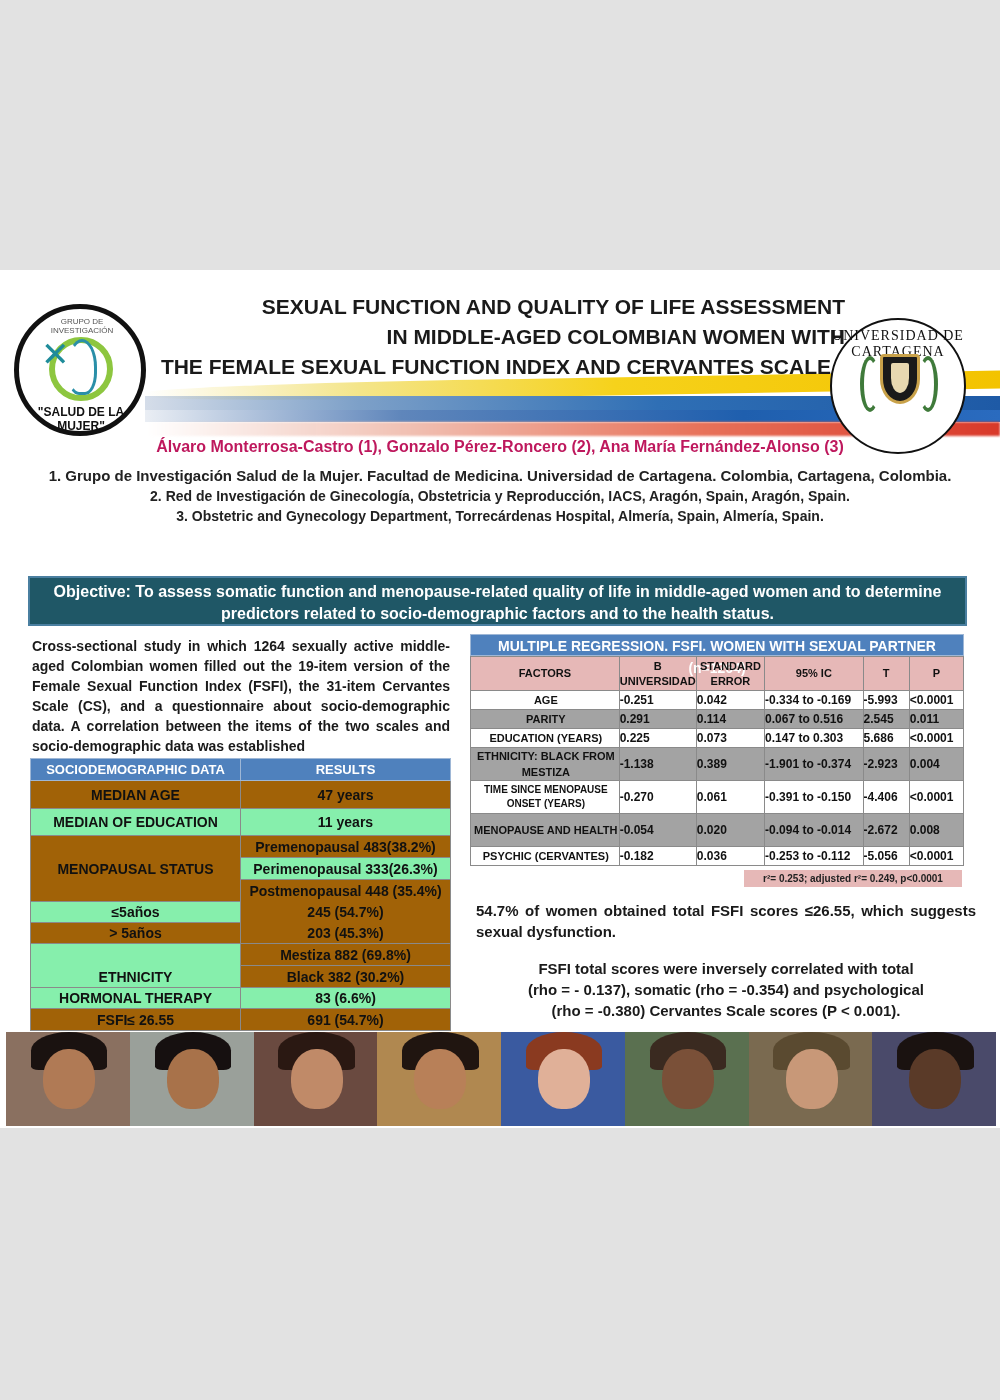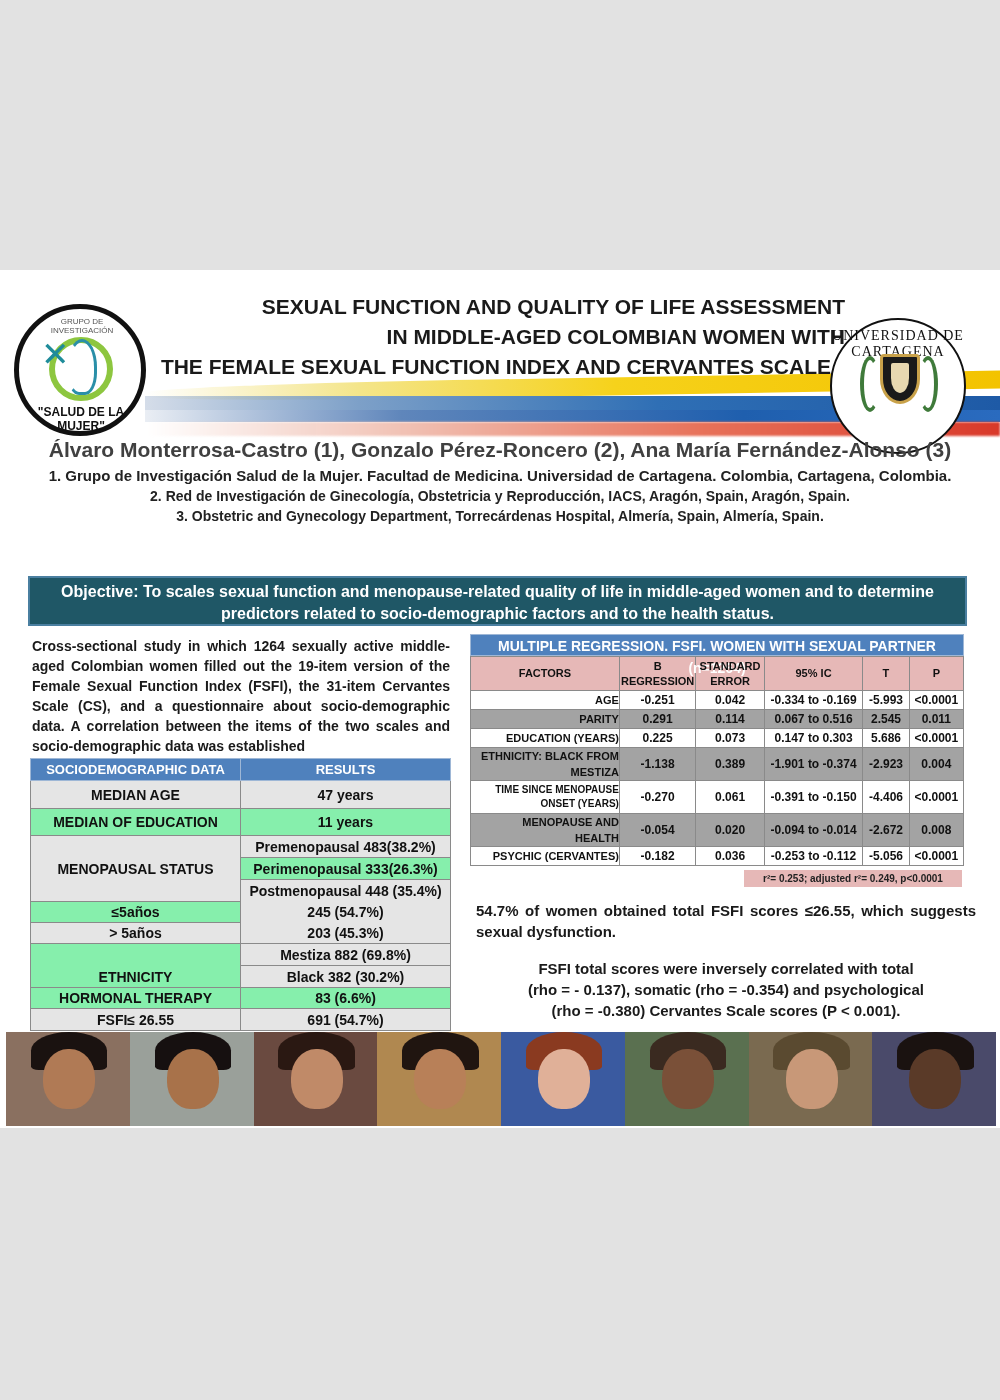--- a/index.html
+++ b/index.html
@@ -26,43 +26,43 @@
   .logo-right .arc { position: absolute; left: 0; top: 8px; width: 100%; text-align: center; font-family: "Liberation Serif", serif; font-size: 14px; color: #111; letter-spacing: 1px; }
   .logo-right .shield { position: absolute; left: 48px; top: 34px; width: 40px; height: 50px; background: #1a1a1a; border: 3px solid #c9a24a; border-radius: 4px 4px 50% 50%; }
   .logo-right .shield-inner { position: absolute; left: 8px; top: 6px; width: 18px; height: 30px; background: #e8d8b0; border-radius: 2px 2px 50% 50%; }
   .logo-right .laurel-l, .logo-right .laurel-r { position: absolute; top: 36px; width: 20px; height: 56px; border: 4px solid #3f7a3a; border-radius: 50%; }
   .logo-right .laurel-l { left: 28px; border-right-color: transparent; }
   .logo-right .laurel-r { left: 86px; border-left-color: transparent; }
 
   .title { position: absolute; left: 145px; top: 22px; width: 700px; text-align: right; font-weight: bold; font-size: 21px; line-height: 30px; color: #1a1a1a; }
   .title .l3 { margin-left: -30px; }
 
-  .authors { position: absolute; left: 0; top: 168px; width: 1000px; text-align: center; font-size: 21px; font-weight: bold; color: #404040; font-family: "Liberation Sans Narrow", "Liberation Sans", sans-serif; }
+  .authors { position: absolute; left: 0; top: 168px; width: 1000px; text-align: center; font-size: 16px; font-weight: bold; color: #be185d; font-family: "Liberation Sans Narrow", "Liberation Sans", sans-serif; }
   .affil { position: absolute; left: 0; top: 196px; width: 1000px; text-align: center; font-size: 14px; font-weight: bold; line-height: 20px; color: #222; }
   .affil div:first-child { font-size: 15px; }
 
   .objective { position: absolute; left: 28px; top: 306px; width: 939px; height: 50px; background: #1f5766; border: 2px solid #4a7fa0; color: #fff; font-weight: bold; font-size: 16px; line-height: 22px; text-align: center; padding-top: 3px; }
 
   .intro { position: absolute; left: 32px; top: 366px; width: 418px; font-size: 14px; font-weight: bold; line-height: 20px; text-align: justify; color: #1a1a1a; }
 
   
   table { border-collapse: collapse; }
   .socio { position: absolute; left: 30px; top: 488px; width: 421px; font-size: 14px; font-weight: bold; }
   .socio th { background: #4f81bd; color: #fff; font-size: 13px; height: 22px; border: 1px solid #9eb7d6; font-weight: bold; }
   .socio td { border: 1px solid #8a8a8a; text-align: center; color: #111; padding: 0 4px; }
   .socio td.lab { width: 210px; }
-  .socio .g { background: #e5e5e5; margin-left: 18px; }
+  .socio .g { background: #a16207; margin-left: 18px; }
   .socio .w { background: #86efac; }
 
   
   .reg { position: absolute; left: 470px; top: 364px; width: 494px; font-size: 12px; font-weight: bold; }
   .reg caption { background: #4f81bd; color: #fff; font-size: 14px; height: 22px; line-height: 22px; text-align: center; border: 1px solid #9eb7d6; }
   .reg th { background: #e6b8b7; border: 1px solid #8a8a8a; font-size: 11px; line-height: 15px; height: 34px; }
-  .reg td { border: 1px solid #8a8a8a; text-align: center; height: 19px; }
-  .reg td.fac { text-align: right; padding-left: 10px; font-size: 11px; line-height: 16px; }
+  .reg td { border: 1px solid #8a8a8a; height: 19px; }
+  .reg td.fac { text-align: center; padding-left: 2px; font-size: 11px; line-height: 16px; }
   .reg tr.p td { background: #a3a3a3; }
   .reg tr.w td { background: #ffffff; }
   .reg tr.tall td { height: 33px; }
   .r2 { position: absolute; left: 744px; top: 600px; width: 218px; height: 17px; background: #e6b8b7; font-size: 10px; font-weight: bold; text-align: center; line-height: 17px; color: #222; }
 
   .results { position: absolute; left: 476px; top: 630px; width: 500px; font-size: 15px; font-weight: bold; line-height: 21px; color: #1a1a1a; }
   .results .p1 { text-align: justify; text-align-last: left; }
   .results .p2 { text-align: center; margin-top: 16px; }
 
   
@@ -108,21 +108,21 @@
 
   <div class="authors">Álvaro Monterrosa-Castro (1), Gonzalo Pérez-Roncero (2), Ana María Fernández-Alonso (3)</div>
 
   <div class="affil">
     <div>1. Grupo de Investigación Salud de la Mujer. Facultad de Medicina. Universidad de Cartagena. Colombia, Cartagena, Colombia.</div>
     <div>2. Red de Investigación de Ginecología, Obstetricia y Reproducción, IACS, Aragón, Spain, Aragón, Spain.</div>
     <div>3. Obstetric and Gynecology Department, Torrecárdenas Hospital, Almería, Spain, Almería, Spain.</div>
   </div>
 
   <div class="objective">
-    <div>Objective: To scales sexual function and menopause-related quality of life in middle-aged women and to determine</div>
+    <div>Objective: To assess somatic function and menopause-related quality of life in middle-aged women and to determine</div>
     <div>predictors related to socio-demographic factors and to the health status.</div>
   </div>
 
   <div class="intro">Cross-sectional study in which 1264 sexually active middle-aged Colombian women filled out the 19-item version of the Female Sexual Function Index (FSFI), the 31-item Cervantes Scale (CS), and a questionnaire about socio-demographic data. A correlation between the items of the two scales and socio-demographic data was established</div>
 
   <table class="socio">
     <tbody>
         <tr>
       <th>SOCIODEMOGRAPHIC  DATA</th>
       <th>RESULTS</th>
@@ -169,21 +169,21 @@
       <td class="g">691 (54.7%)</td>
     </tr>
   </tbody>
     </table>
 
   <table class="reg">
     <caption>MULTIPLE REGRESSION. FSFI. WOMEN WITH SEXUAL PARTNER (n=1264)</caption>
     <tbody>
         <tr>
       <th style="width:148px">FACTORS</th>
-      <th style="width:76px">B REGRESSION</th>
+      <th style="width:76px">B UNIVERSIDAD</th>
       <th style="width:68px">STANDARD ERROR</th>
       <th style="width:98px">95% IC</th>
       <th style="width:46px">T</th>
       <th style="width:54px">P</th>
     </tr>
     <tr class="w">
       <td class="fac">AGE</td>
       <td>-0.251</td>
       <td>0.042</td>
       <td>-0.334 to -0.169</td>

